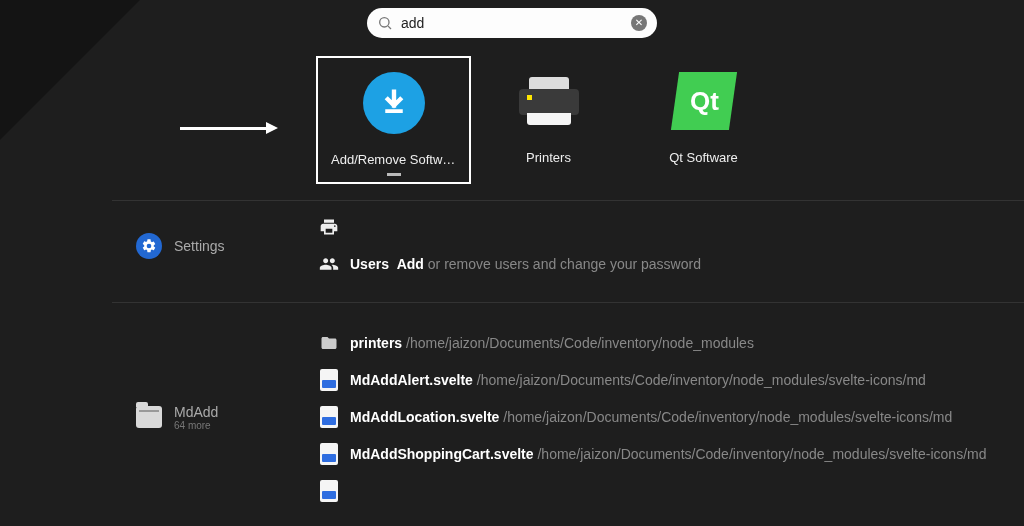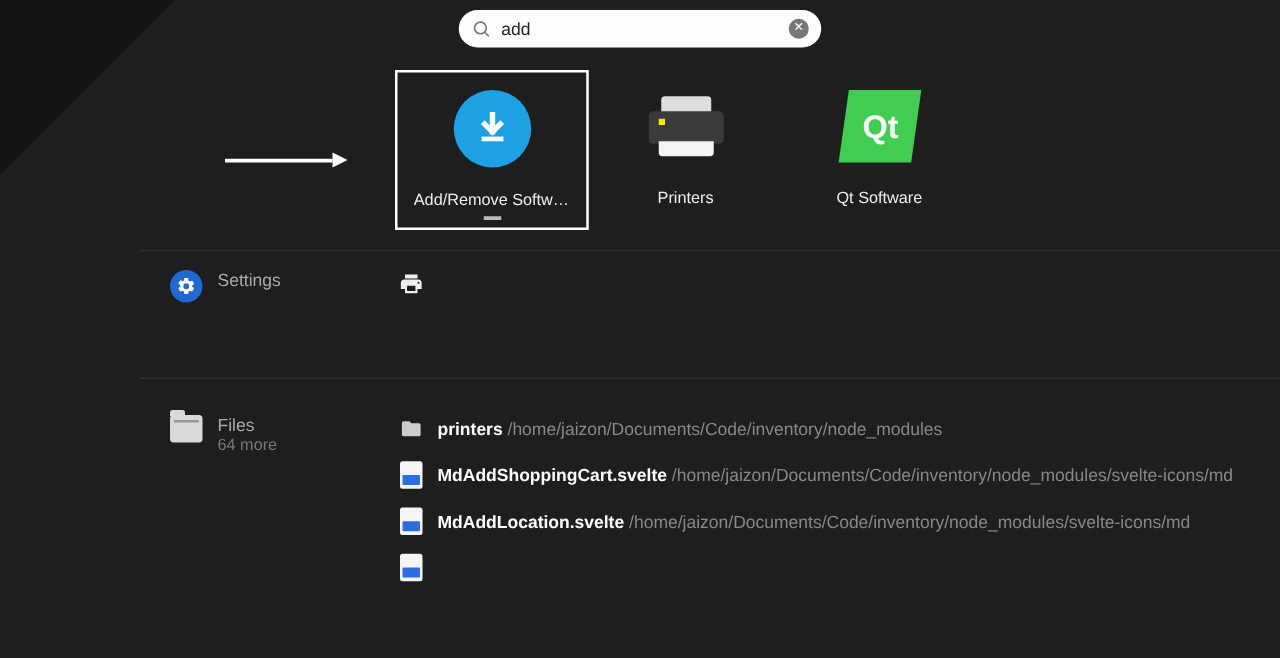--- a/index.html
+++ b/index.html
@@ -171,29 +171,29 @@
     .divider2 { top: 302px; }
 
     .section {
       position: absolute;
       display: flex;
       gap: 22px;
     }
     .section-label-col {
       display: flex;
       gap: 12px;
-      align-items: flex-start;
+      align-items: center;
       width: 160px;
     }
     .section-label-col .label-text {
       display: flex; flex-direction: column;
       font-size: 14px;
       color: #aaa;
     }
-    .section-label-col .sub { color: #777; font-size: 13px; }
+    .section-label-col .sub { color: #777; font-size: 10px; }
 
     .section-settings { top: 216px; left: 136px; }
     .section-files { top: 332px; left: 136px; }
 
     .result-list {
       display: flex;
       flex-direction: column;
       gap: 15px;
     }
     .result-row {
@@ -327,53 +327,70 @@
     </div>
   </div>
   <div class="result-list">
     <div class="result-row">
       <div class="icon">
         <svg width="20" height="20" viewBox="0 0 24 24" fill="#eee">
             <path d="M19 8H5c-1.66 0-3 1.34-3 3v6h4v4h12v-4h4v-6c0-1.66-1.34-3-3-3zm-3 11H8v-5h8v5zm3-7c-.55 0-1-.45-1-1s.45-1 1-1 1 .45 1 1-.45 1-1 1zM18 3H6v4h12V3z"></path>
           </svg>
       </div>
     </div>
+    <div class="result-row">
+      <div class="icon">
+        <svg width="20" height="20" viewBox="0 0 24 24" fill="#eee">
+            <path d="M16 11c1.66 0 3-1.34 3-3s-1.34-3-3-3-3 1.34-3 3 1.34 3 3 3zm-8 0c1.66 0 3-1.34 3-3S9.66 5 8 5 5 6.34 5 8s1.34 3 3 3zm0 2c-2.33 0-7 1.17-7 3.5V19h14v-2.5c0-2.33-4.67-3.5-7-3.5zm8 0c-.29 0-.62.02-.97.05 1.16.84 1.97 1.97 1.97 3.45V19h6v-2.5c0-2.33-4.67-3.5-7-3.5z"></path>
+          </svg>
+      </div>
+      <div class="result-text">
+        <b>Users</b>&nbsp;
+        <span class="hl">Add</span><span class="dim"> or remove users and change your password</span>
+      </div>
+    </div>
   </div>
 </div>
 
 <div class="section-divider divider2"></div>
 
 <div class="section section-files">
   <div class="section-label-col">
     <div class="files-badge"></div>
     <div class="label-text">
-      <span>Files</span>
+      <span>MdAdd</span>
       <span class="sub">64 more</span>
     </div>
   </div>
   <div class="result-list" id="files-list">
       <div class="result-row">
         <div class="icon">
           <svg class="folder-icon" width="18" height="18" viewBox="0 0 24 24" fill="currentColor">
             <path d="M10 4H4c-1.1 0-2 .9-2 2v12c0 1.1.9 2 2 2h16c1.1 0 2-.9 2-2V8c0-1.1-.9-2-2-2h-8l-2-2z"></path>
           </svg>
         </div>
         <div class="result-text"><b>printers</b><span class="dim">  /home/jaizon/Documents/Code/inventory/node_modules</span></div>
       </div>
       <div class="result-row">
         <div class="icon">
           <div class="file-badge"></div>
         </div>
+        <div class="result-text"><b>MdAddAlert.svelte</b><span class="dim">  /home/jaizon/Documents/Code/inventory/node_modules/svelte-icons/md</span></div>
+      </div>
+      <div class="result-row">
+        <div class="icon">
+          <div class="file-badge"></div>
+        </div>
+        <div class="result-text"><b>MdAddLocation.svelte</b><span class="dim">  /home/jaizon/Documents/Code/inventory/node_modules/svelte-icons/md</span></div>
+      </div>
+      <div class="result-row">
+        <div class="icon">
+          <div class="file-badge"></div>
+        </div>
         <div class="result-text"><b>MdAddShoppingCart.svelte</b><span class="dim">  /home/jaizon/Documents/Code/inventory/node_modules/svelte-icons/md</span></div>
       </div>
       <div class="result-row">
         <div class="icon">
           <div class="file-badge"></div>
         </div>
-        <div class="result-text"><b>MdAddLocation.svelte</b><span class="dim">  /home/jaizon/Documents/Code/inventory/node_modules/svelte-icons/md</span></div>
-      </div>
-      <div class="result-row">
-        <div class="icon">
-          <div class="file-badge"></div>
-        </div>
       </div>
     </div>
 </div>
 
 </body></html>

